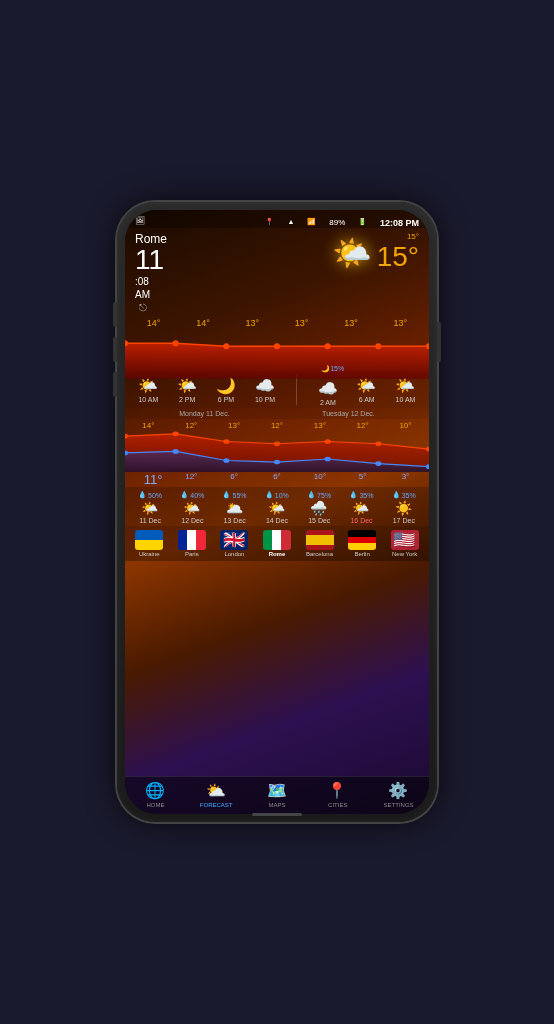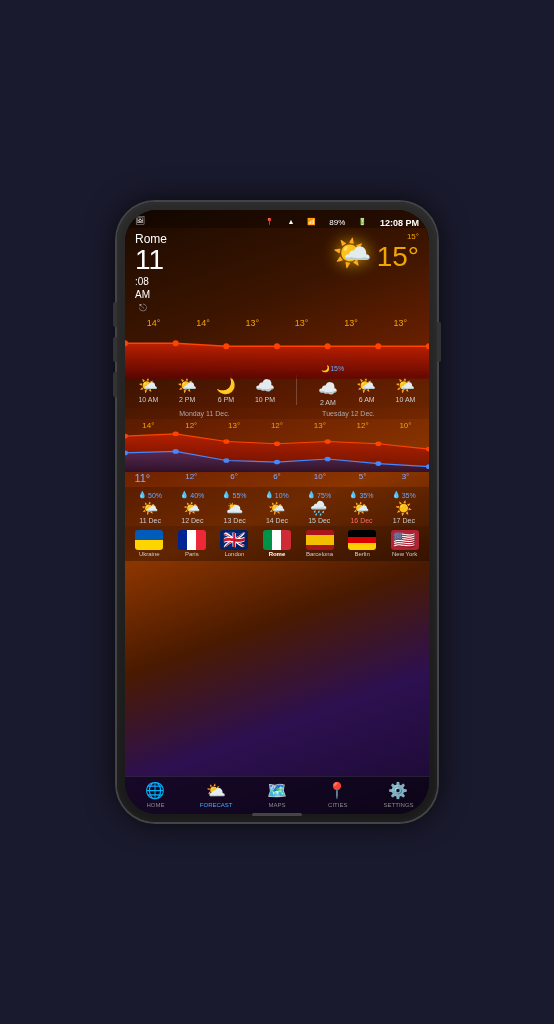--- a/index.html
+++ b/index.html
@@ -479,21 +479,21 @@
           <circle cx="0" cy="30" r="3" fill="#4488ff"></circle>
           <circle cx="50" cy="28" r="3" fill="#4488ff"></circle>
           <circle cx="100" cy="40" r="3" fill="#4488ff"></circle>
           <circle cx="150" cy="42" r="3" fill="#4488ff"></circle>
           <circle cx="200" cy="38" r="3" fill="#4488ff"></circle>
           <circle cx="250" cy="44" r="3" fill="#4488ff"></circle>
           <circle cx="300" cy="48" r="3" fill="#4488ff"></circle>
         </svg>
 
         <div style="display:flex;justify-content:space-around;padding:0 2px;position:relative;z-index:2;">
-          <span style="font-size:11px;color:#88aaff;min-width:28px;text-align:left;">11°</span>
+          <span style="font-size:13px;color:#88aaff;min-width:28px;text-align:right;">11°</span>
           <span style="font-size:8px;color:#88aaff;min-width:28px;text-align:center;">12°</span>
           <span style="font-size:8px;color:#88aaff;min-width:28px;text-align:center;">6°</span>
           <span style="font-size:8px;color:#88aaff;min-width:28px;text-align:center;">6°</span>
           <span style="font-size:8px;color:#88aaff;min-width:28px;text-align:center;">10°</span>
           <span style="font-size:8px;color:#88aaff;min-width:28px;text-align:center;">5°</span>
           <span style="font-size:8px;color:#88aaff;min-width:28px;text-align:center;">3°</span>
         </div>
       </div>
 
       <div class="daily-section">

